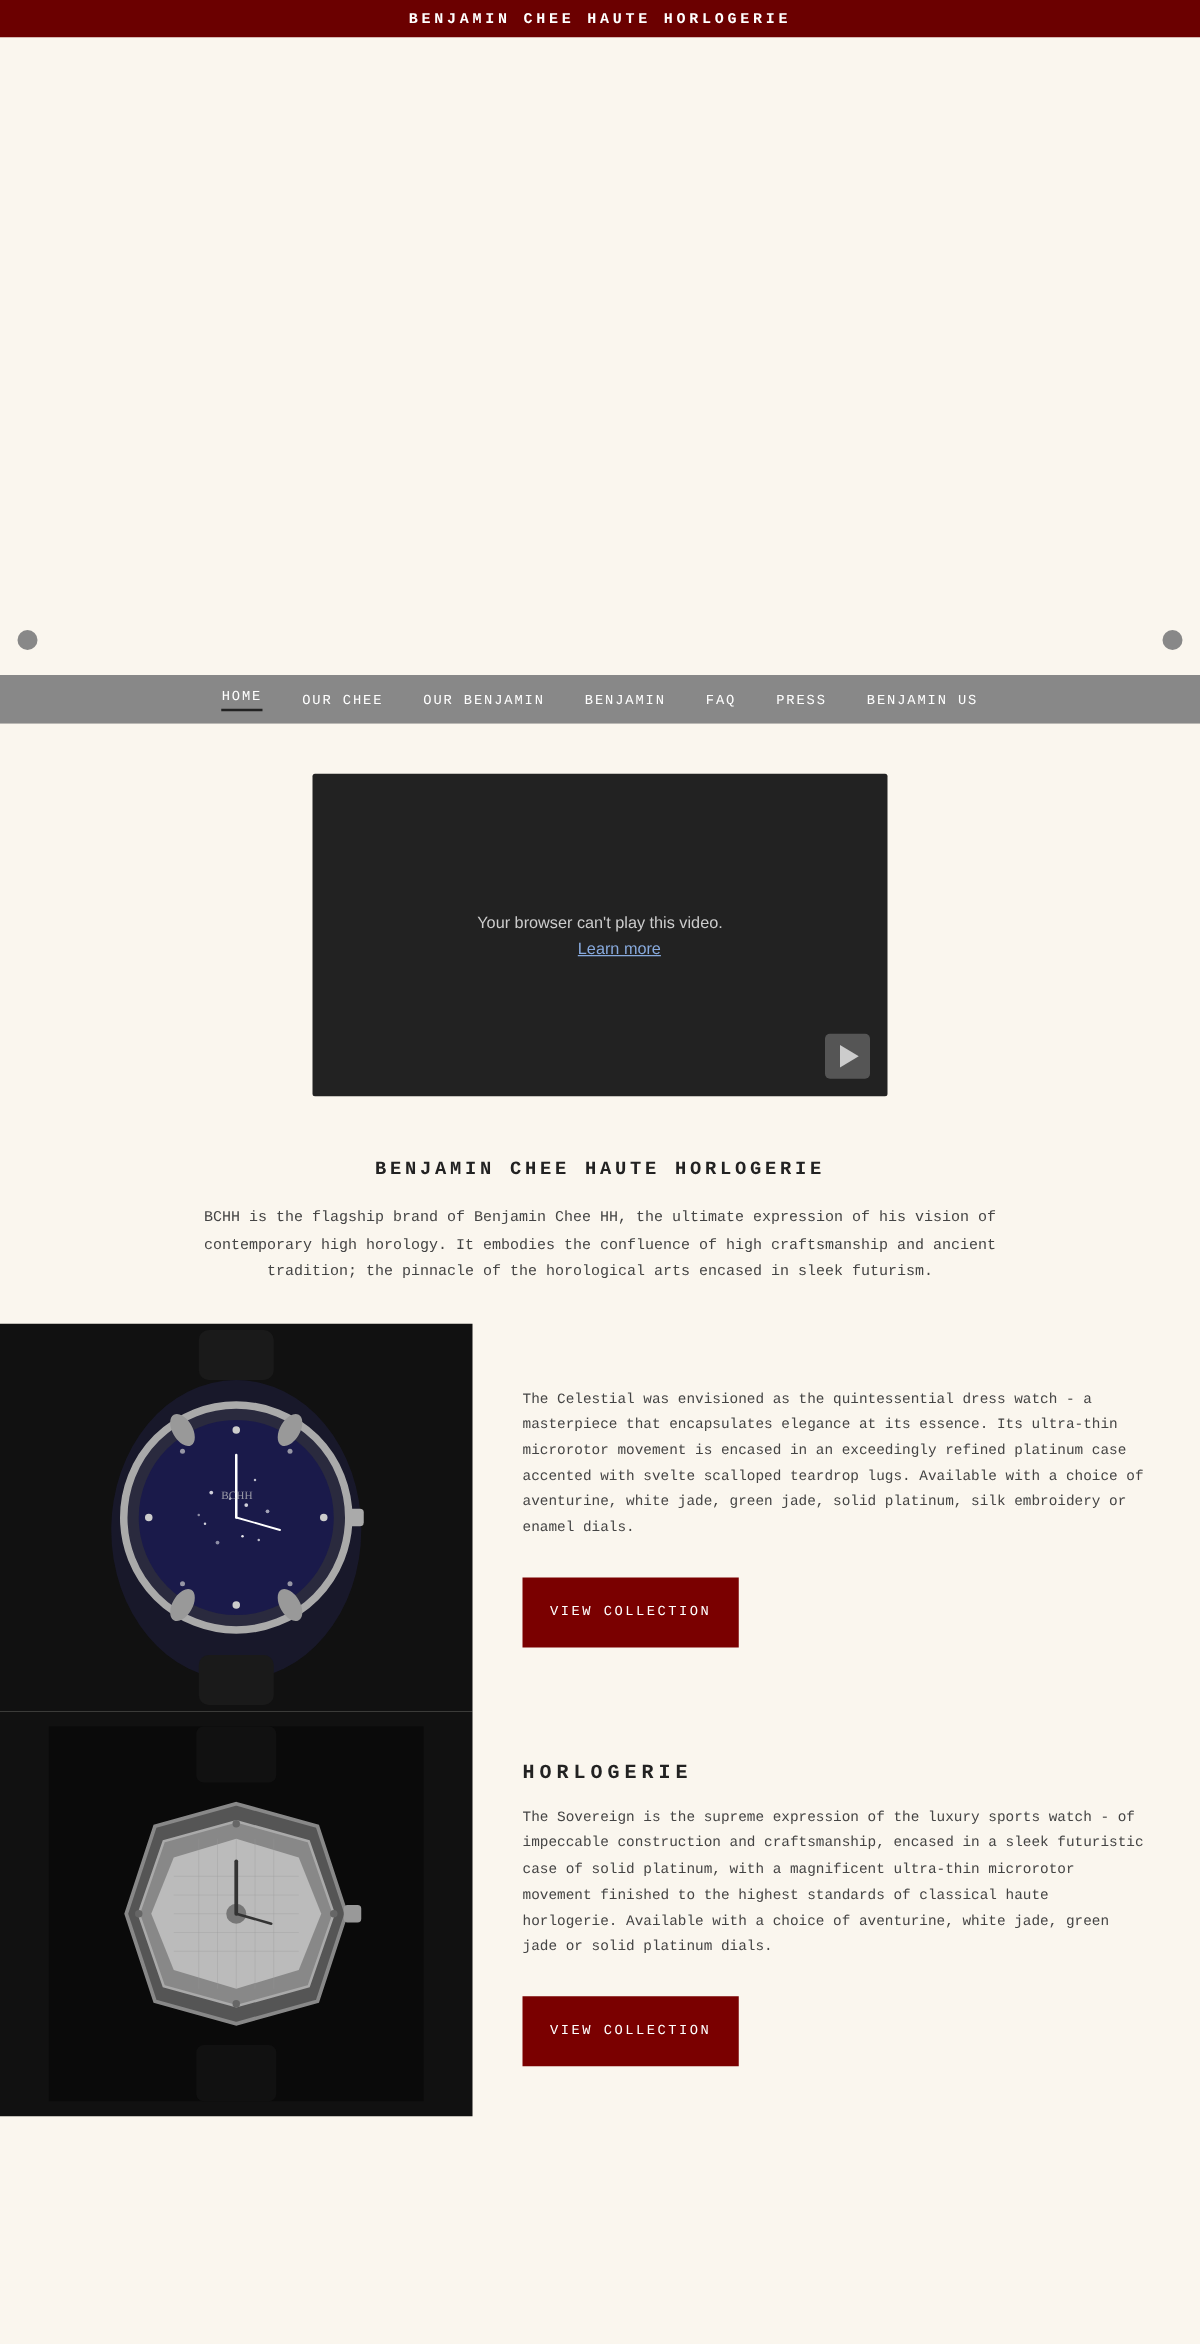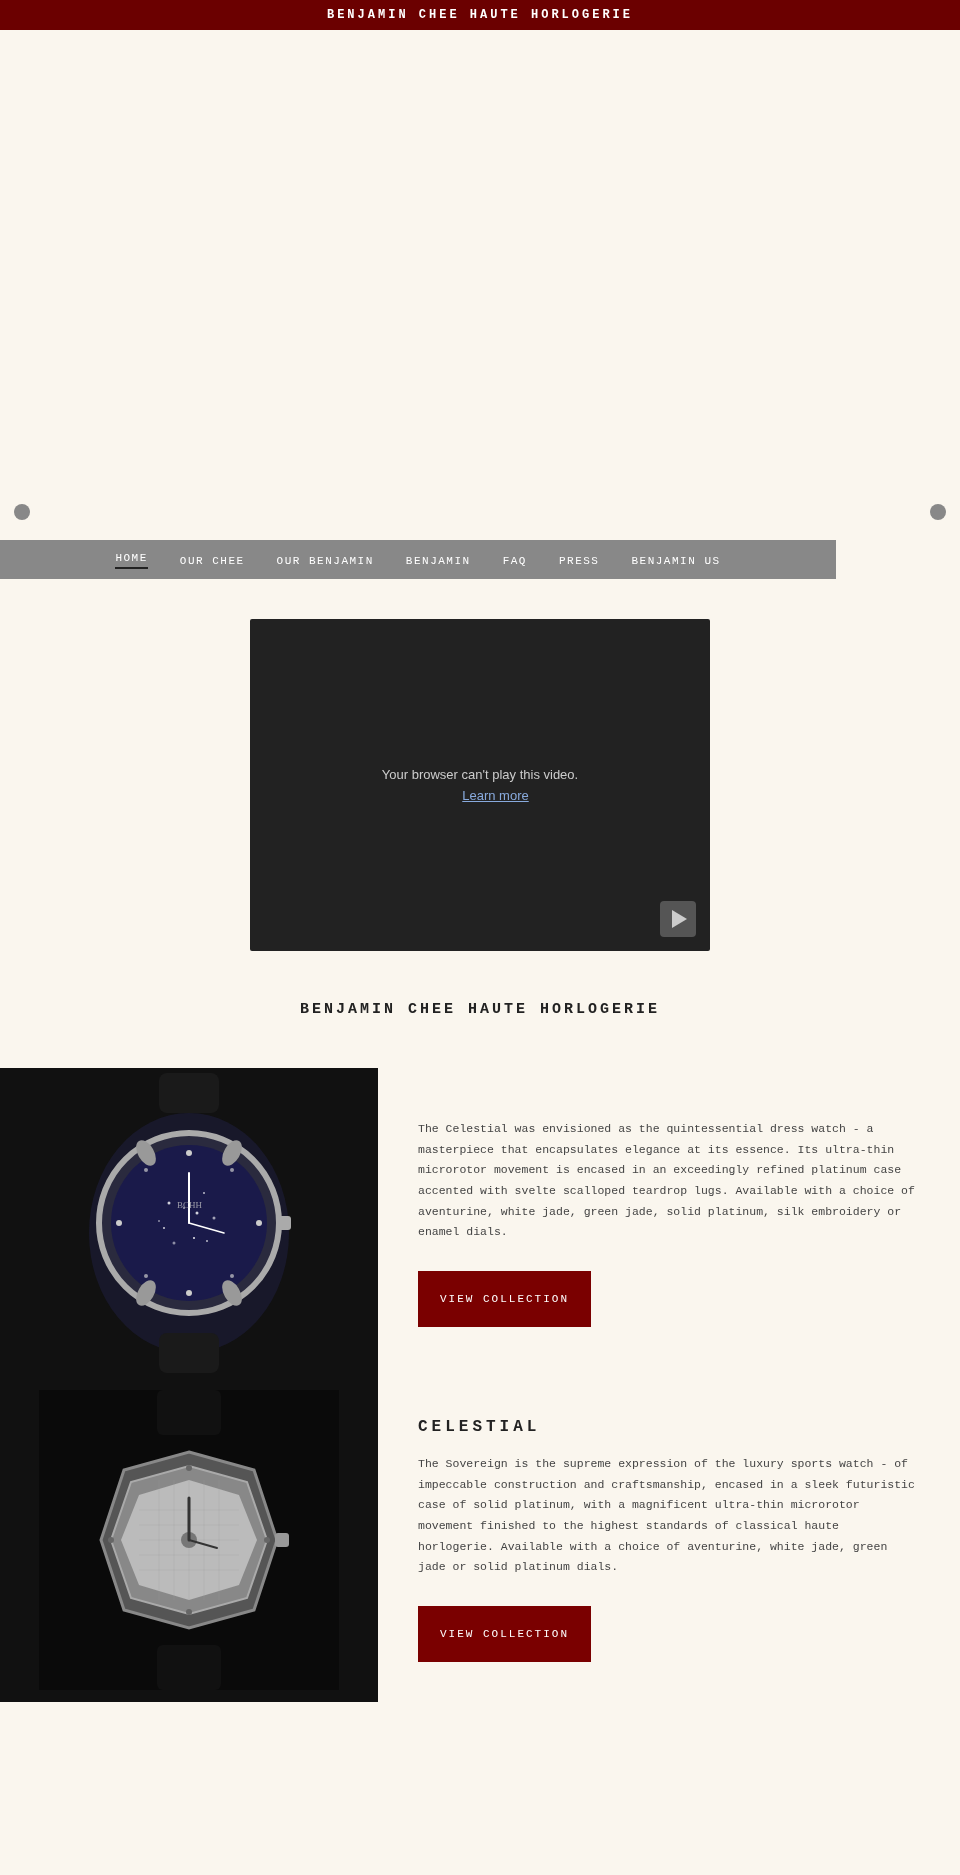--- a/index.html
+++ b/index.html
@@ -49,21 +49,21 @@
       bottom: 20px;
       width: 16px;
       height: 16px;
       border-radius: 50%;
       background: #888;
     }
 
     
     #nav-bar {
       background-color: #888;
-      width: 836px;
+      width: 960px;
       padding: 10px 0 8px 0;
       display: flex;
       justify-content: center;
       align-items: center;
       gap: 32px;
     }
 
     .nav-item {
       color: #fff;
       font-size: 11px;
@@ -92,21 +92,21 @@
 
     
     #video-section {
       display: flex;
       justify-content: center;
       margin: 0 auto 40px auto;
     }
 
     .video-player {
       width: 460px;
-      height: 332px;
+      height: 258px;
       background-color: #222;
       display: flex;
       flex-direction: column;
       align-items: center;
       justify-content: center;
       position: relative;
       border-radius: 2px;
     }
 
     .video-message {
@@ -258,20 +258,21 @@
       <div class="video-message">Your browser can't play this video.</div>
       <a class="video-learn-more">Learn more</a>
       <div class="play-button-icon">
         <div class="play-triangle"></div>
       </div>
     </div>
   </div>
 
   <div id="brand-intro">
     <h2>BENJAMIN CHEE HAUTE HORLOGERIE</h2>
+    <p>BCHH is the flagship brand of Benjamin Chee HH, the ultimate expression of his vision of contemporary high horology. It embodies the confluence of high craftsmanship and ancient tradition; the pinnacle of the horological arts encased in sleek futurism.</p>
   </div>
 
   <div class="watch-section">
     <div class="watch-image">
       <svg width="300" height="300" viewBox="0 0 300 300">
 
         <ellipse cx="150" cy="160" rx="100" ry="120" fill="#1a1a2e" opacity="0.9"></ellipse>
 
         <rect x="120" y="260" width="60" height="40" rx="8" fill="#1a1a1a"></rect>
 
@@ -354,19 +355,19 @@
 
         <rect x="236" y="143" width="14" height="14" rx="3" fill="#999"></rect>
 
         <circle cx="150" cy="78" r="3" fill="#666"></circle>
         <circle cx="150" cy="222" r="3" fill="#666"></circle>
         <circle cx="72" cy="150" r="3" fill="#666"></circle>
         <circle cx="228" cy="150" r="3" fill="#666"></circle>
       </svg>
     </div>
     <div class="watch-info">
-      <h3>CELESTIAL</h3>
+      <h3>HORLOGERIE</h3>
       <p>The Sovereign is the supreme expression of the luxury sports watch - of impeccable construction and craftsmanship, encased in a sleek futuristic case of solid platinum, with a magnificent ultra-thin microrotor movement finished to the highest standards of classical haute horlogerie. Available with a choice of aventurine, white jade, green jade or solid platinum dials.</p>
       <button class="view-collection-btn">VIEW COLLECTION</button>
     </div>
   </div>
 
 </div>
 
 </body></html>

